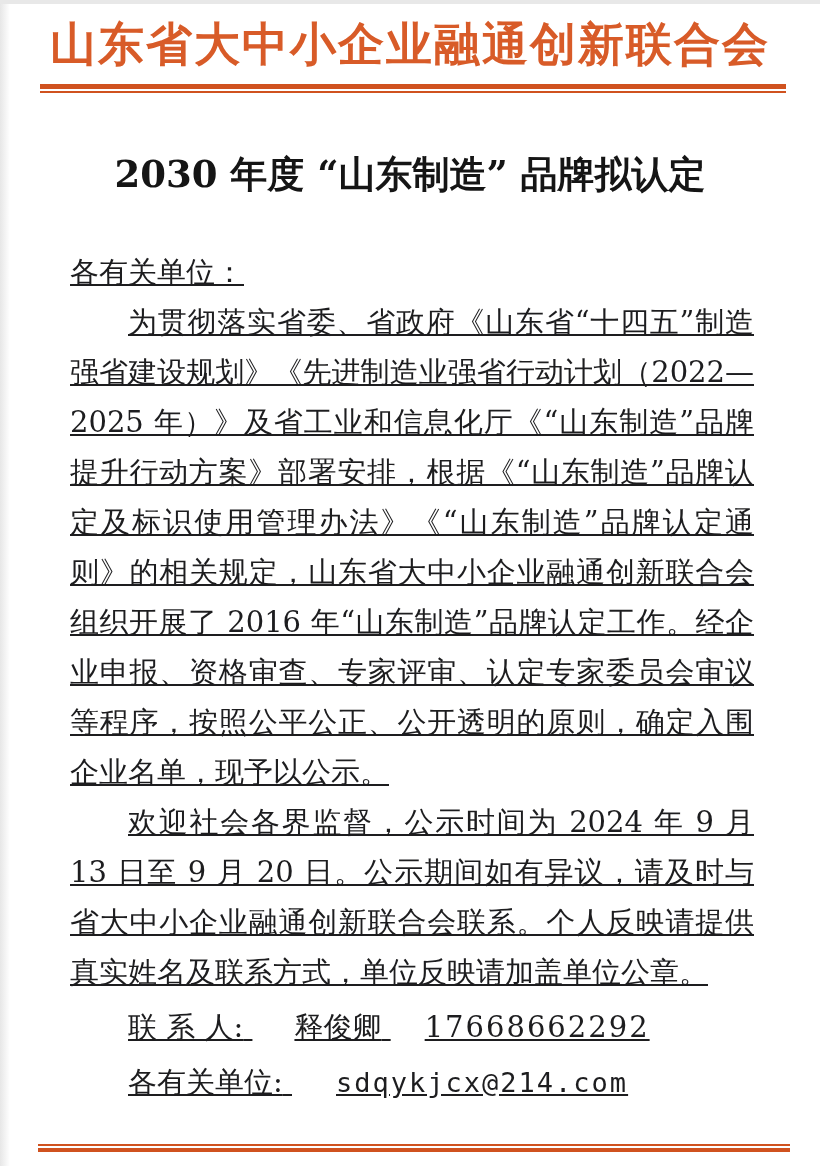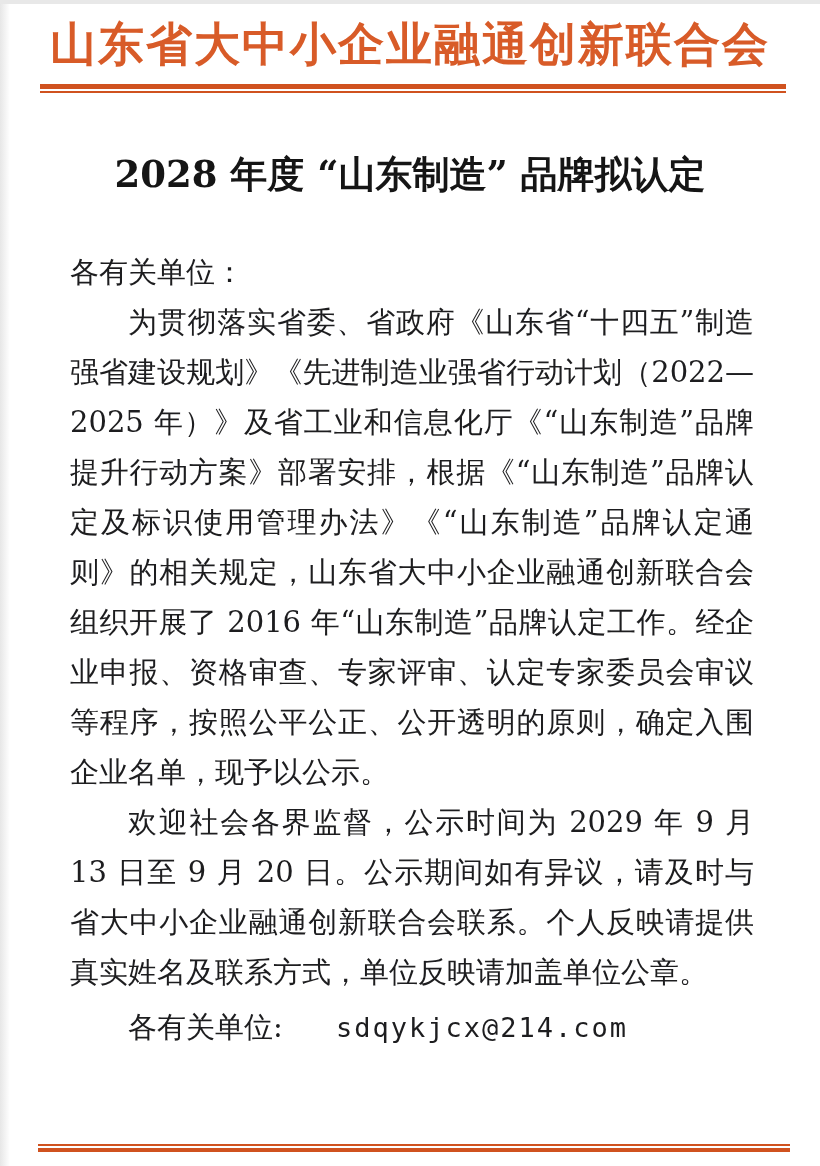--- a/index.html
+++ b/index.html
@@ -61,20 +61,21 @@
     line-height: 58px;
   }
   .doc-title .title-line { display: block; }
 
   .body-text {
     margin: 44px 66px 0 70px;
     font-size: 29px;
     line-height: 50px;
     color: #1d1d1f;
     text-align: justify;
+    text-decoration: underline;
   }
   .body-text p { margin: 0; }
   .para { text-indent: 2em; }
 
   .contact-line {
     margin-top: 5px;
     padding-left: 58px;
     white-space: nowrap;
   }
   .contact-name { margin-left: 42px; }
@@ -106,31 +107,36 @@
 </head>
 <body>
 
 <div class="page">
 
   <div class="org-name">山东省大中小企业融通创新联合会</div>
 
   <div class="header-rule"></div>
 
   <h1 class="doc-title">
-    <span class="title-line">2028 年度 “山东制造” 品牌拟认定</span>
+    <span class="title-line">2030 年度 “山东制造” 品牌拟认定</span>
   </h1>
 
   <div class="body-text">
 
     <p class="salutation">各有关单位：</p>
 
     <p class="para">为贯彻落实省委、省政府《山东省“十四五”制造强省建设规划》《先进制造业强省行动计划（2022—2025 年）》及省工业和信息化厅《“山东制造”品牌提升行动方案》部署安排，根据《“山东制造”品牌认定及标识使用管理办法》《“山东制造”品牌认定通则》的相关规定，山东省大中小企业融通创新联合会组织开展了 2016 年“山东制造”品牌认定工作。经企业申报、资格审查、专家评审、认定专家委员会审议等程序，按照公平公正、公开透明的原则，确定入围企业名单，现予以公示。</p>
 
-    <p class="para">欢迎社会各界监督，公示时间为 2029 年 9 月 13 日至 9 月 20 日。公示期间如有异议，请及时与省大中小企业融通创新联合会联系。个人反映请提供真实姓名及联系方式，单位反映请加盖单位公章。</p>
+    <p class="para">欢迎社会各界监督，公示时间为 2024 年 9 月 13 日至 9 月 20 日。公示期间如有异议，请及时与省大中小企业融通创新联合会联系。个人反映请提供真实姓名及联系方式，单位反映请加盖单位公章。</p>
 
+    <div class="contact-line">
+      <span class="contact-label">联 系 人:</span>
+      <span class="contact-name">释俊卿</span>
+      <span class="contact-phone">17668662292</span>
+    </div>
 
     <div class="contact-line">
       <span class="contact-label">各有关单位:</span>
       <span class="email-value">sdqykjcx@214.com</span>
     </div>
 
   </div>
 
   <div class="footer-rule"></div>
 

